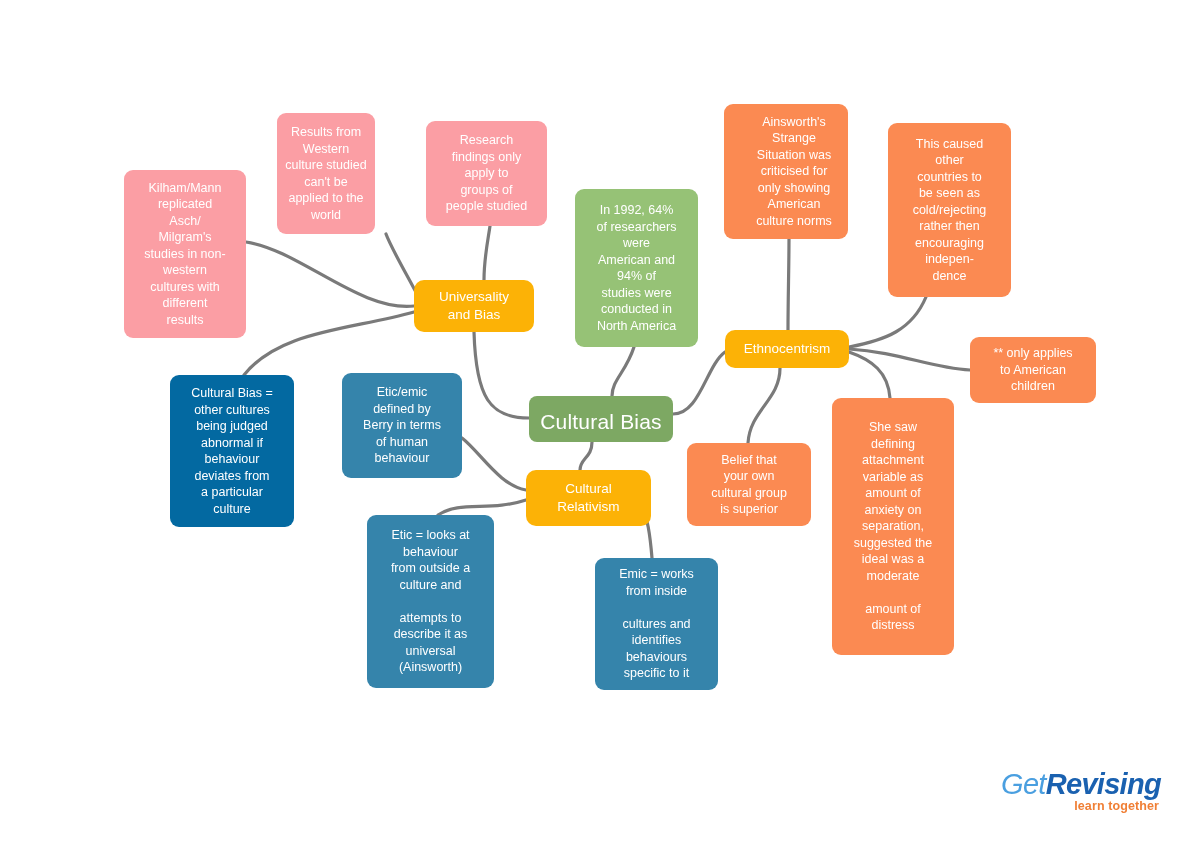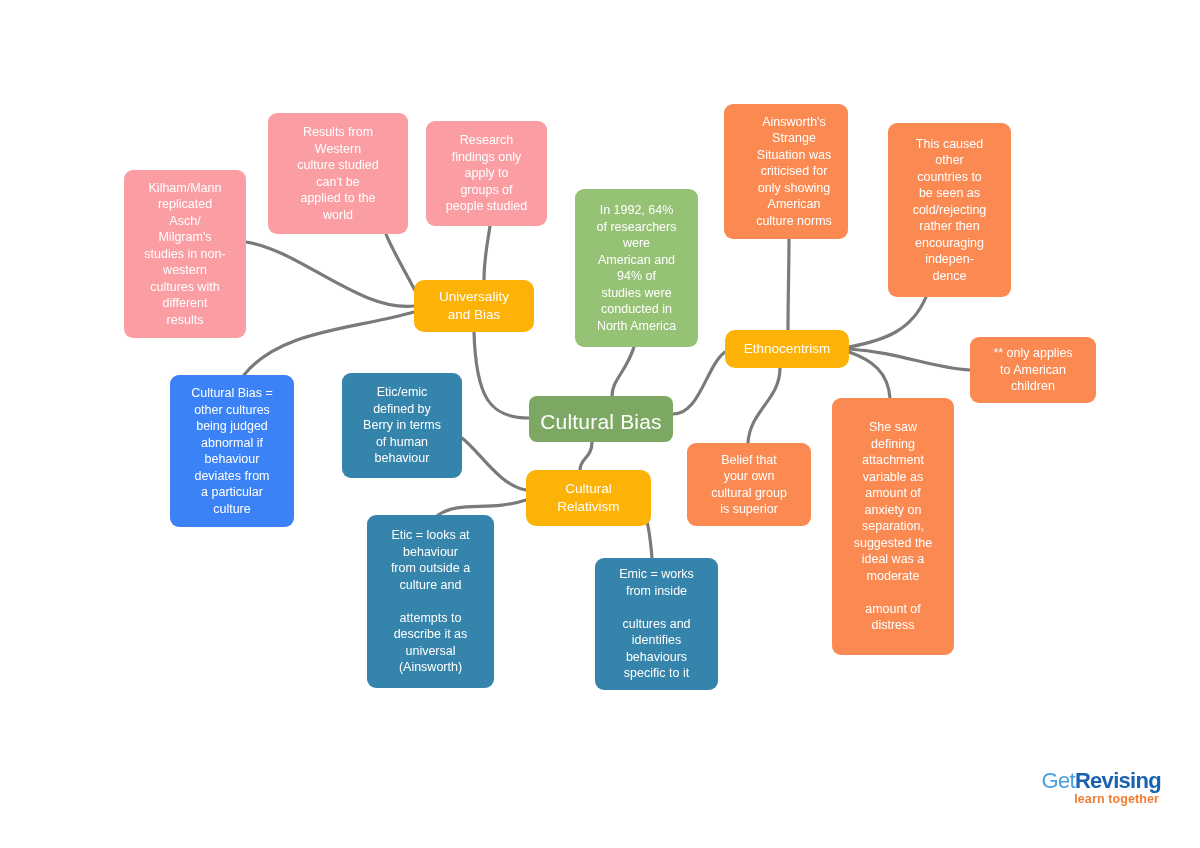--- a/index.html
+++ b/index.html
@@ -54,24 +54,25 @@
     font-size: 12.5px;
   }
   .logo {
     position: absolute;
     z-index: 3;
     text-align: right;
     line-height: 1;
     user-select: none;
   }
   .logo-main {
-    font-size: 22px;
+    font-size: 29px;
     font-weight: bold;
     letter-spacing: -0.7px;
     white-space: nowrap;
+    font-style: italic;
   }
   .logo-get { font-weight: normal; }
   .logo-sub {
     font-size: 12.5px;
     font-weight: bold;
     letter-spacing: 0.1px;
     margin-top: 1px;
     margin-right: 2px;
   }
 </style>
@@ -140,38 +141,38 @@
 replicated
 Asch/
 Milgram's
 studies in non-
 western
 cultures with
 different
 results</span>
   </div>
 
-  <div class="node leaf" style="left:268px; top:113px; width:140px; height:121px; background:#FB9EA4;">
+  <div class="node leaf" style="left:277px; top:113px; width:98px; height:121px; background:#FB9EA4;">
     <span>Results from
 Western
 culture studied
 can't be
 applied to the
 world</span>
   </div>
 
   <div class="node leaf" style="left:426px; top:121px; width:121px; height:105px; background:#FB9EA4;">
     <span>Research
 findings only
 apply to
 groups of
 people studied</span>
   </div>
 
-  <div class="node leaf" style="left:170px; top:375px; width:124px; height:152px; background:#3b82f6;">
+  <div class="node leaf" style="left:170px; top:375px; width:124px; height:152px; background:#0369a1;">
     <span>Cultural Bias =
 other cultures
 being judged
 abnormal if
 behaviour
 deviates from
 a particular
 culture</span>
   </div>
 

